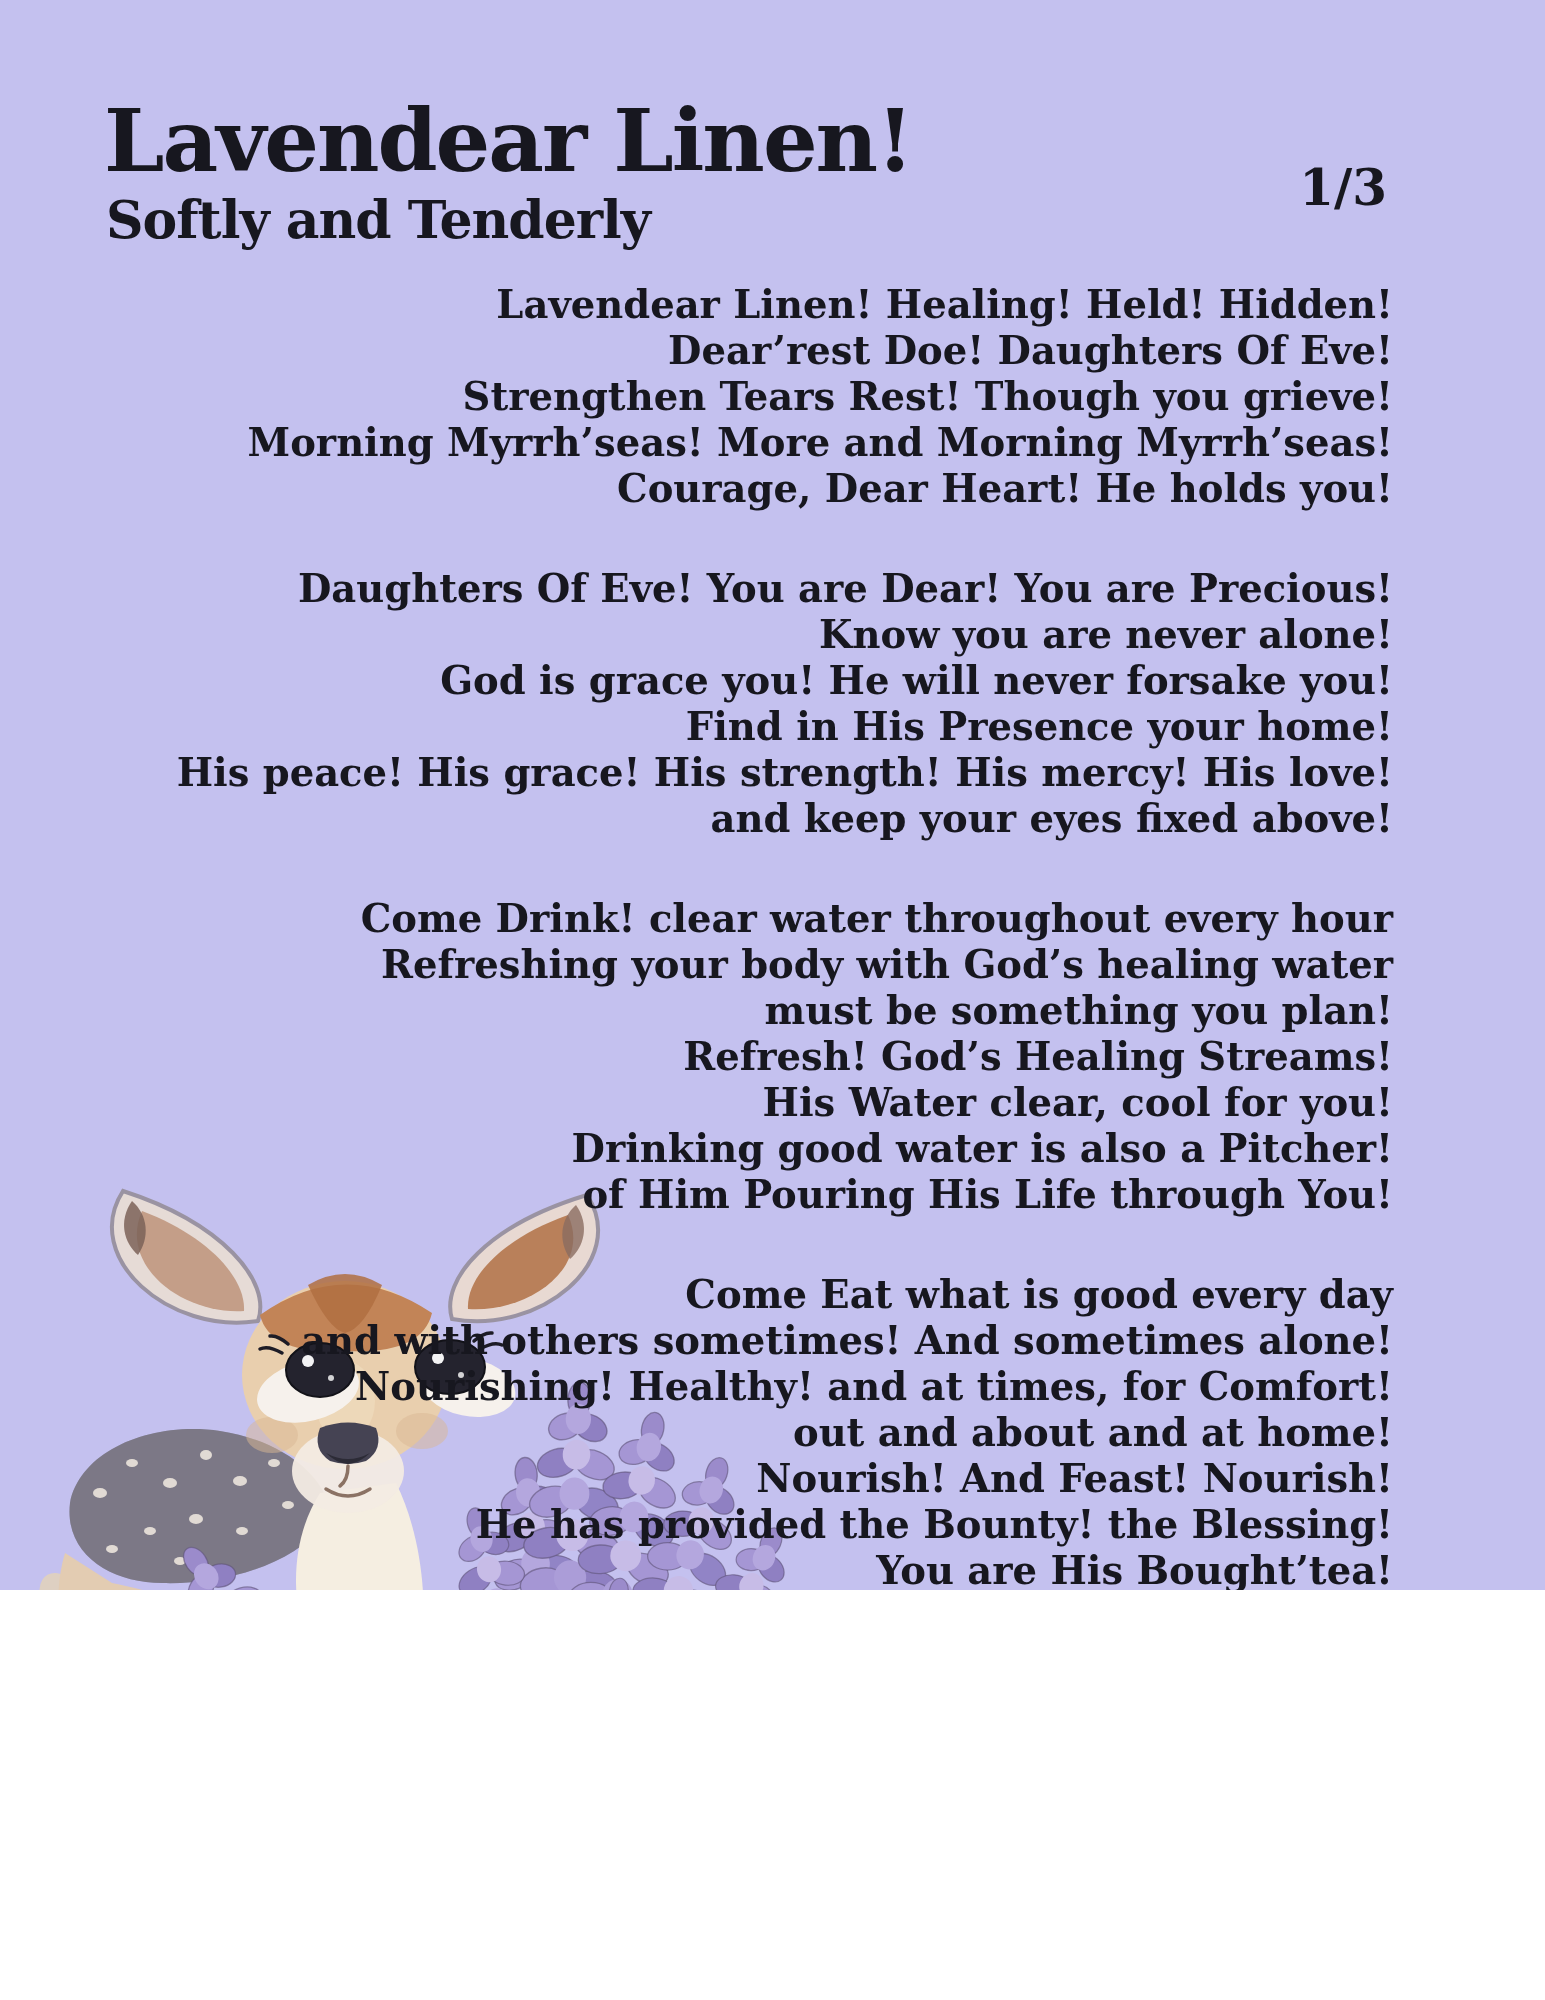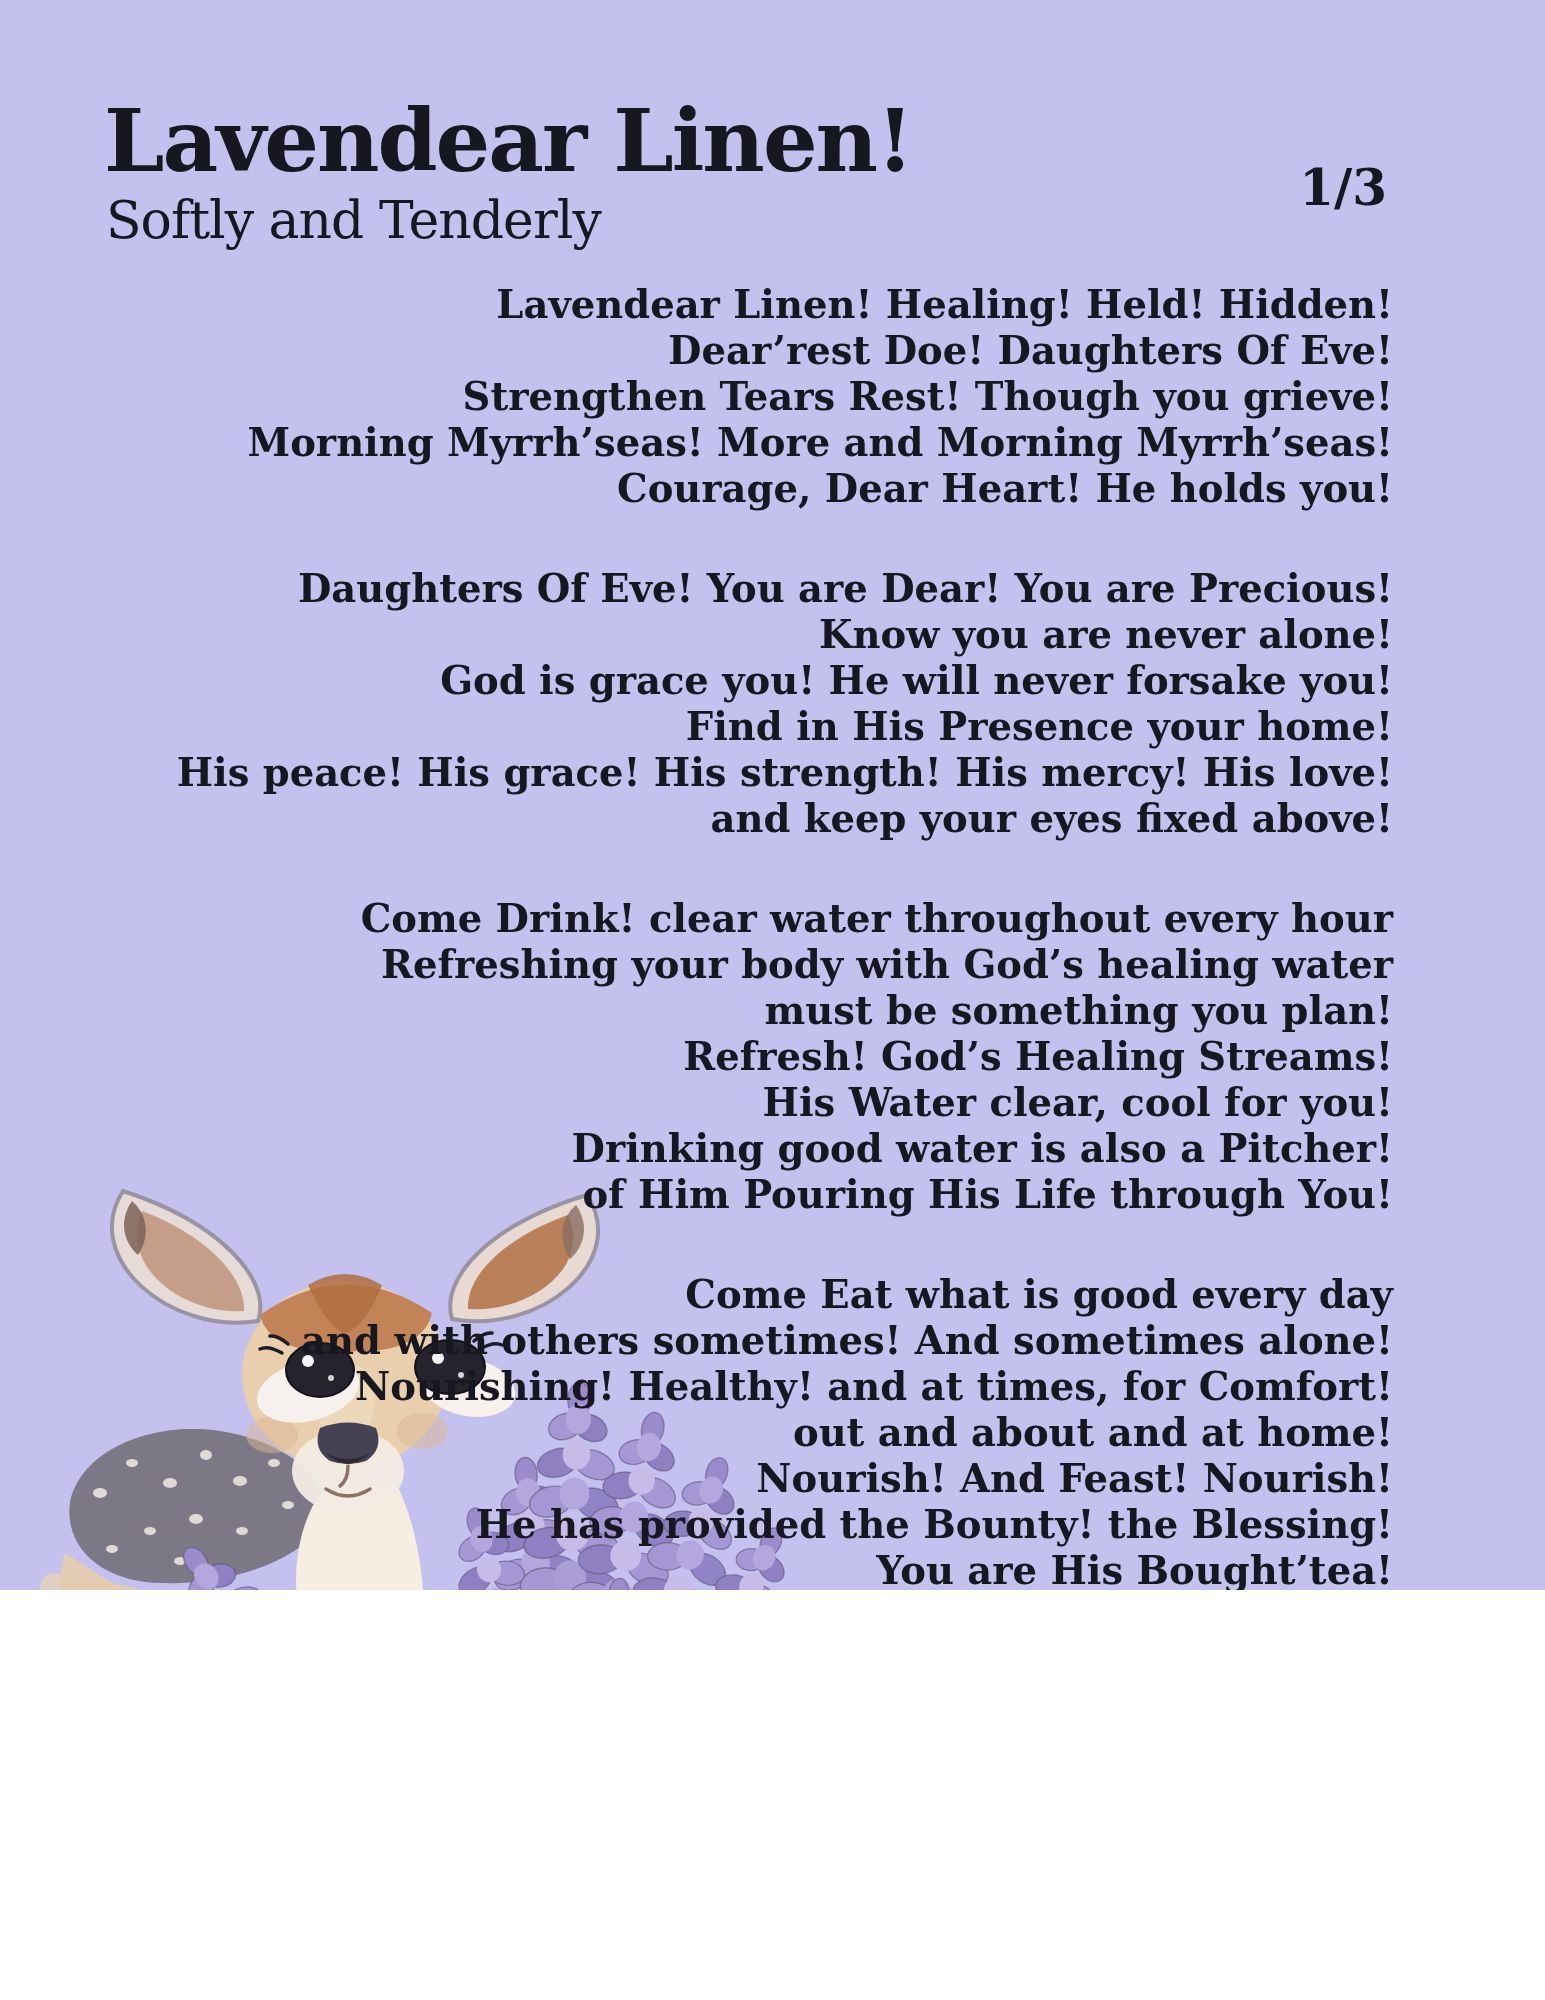--- a/index.html
+++ b/index.html
@@ -11,21 +11,21 @@
     font-family:"DejaVu Serif", serif;
     color:#17171f;
   }
   .title{
     position:absolute;left:104px;top:98px;z-index:3;
     font-size:86px;font-weight:bold;line-height:1;letter-spacing:-2px;
     white-space:nowrap;
   }
   .subtitle{
     position:absolute;left:106px;top:194px;z-index:3;
-    font-size:52px;font-weight:normal;line-height:1;letter-spacing:-1px;
+    font-size:52px;font-weight:bold;line-height:1;letter-spacing:-1px;
     white-space:nowrap;
   }
   .page-number{
     position:absolute;top:163px;right:158px;z-index:3;
     font-size:50px;font-weight:bold;line-height:1;
   }
   .poem{
     position:absolute;top:282px;right:152px;z-index:2;
     text-align:right;
     font-size:38.5px;font-weight:bold;line-height:46px;

